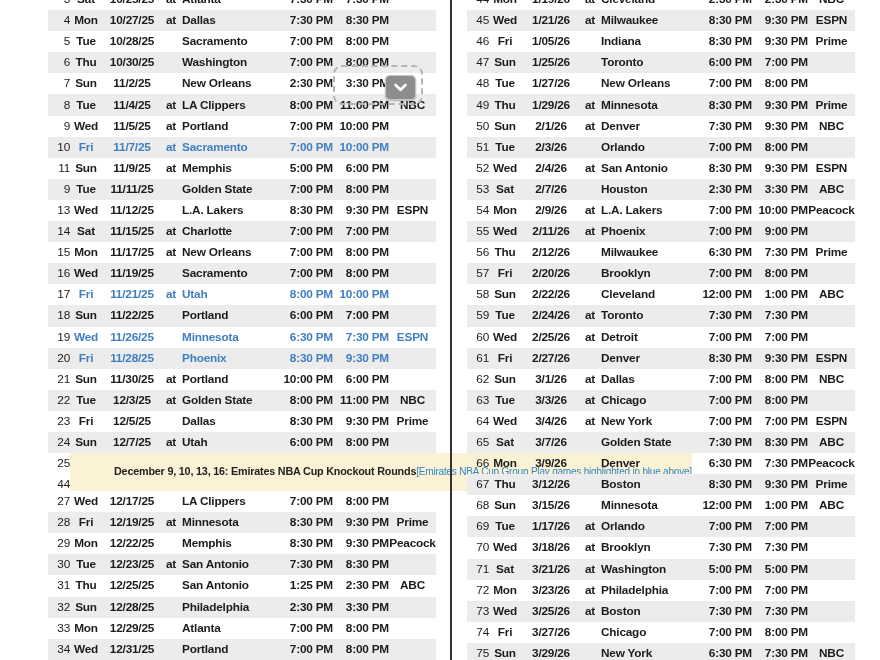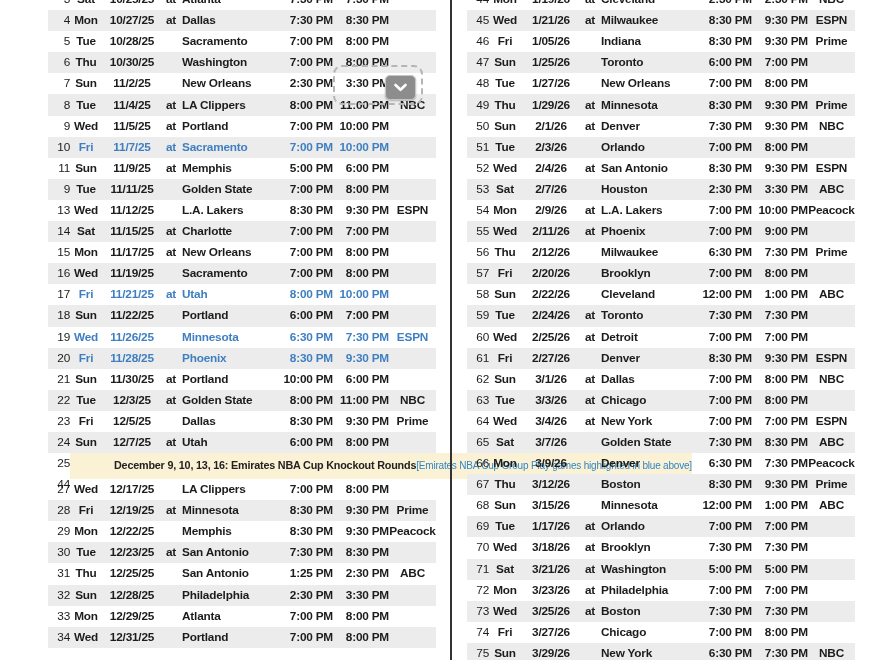--- a/index.html
+++ b/index.html
@@ -23,21 +23,21 @@
   .r-date{ width:60px; text-align:center; }
   .r-at  { width:18px; text-align:center; }
   .r-opp { width:96px; text-align:left; padding-left:2px; }
   .r-t1  { width:55px; text-align:right; }
   .r-t2  { width:56px; text-align:right; }
   .r-net { width:47px; text-align:center; }
   .row.cup .cell:not(.r-num) { color:var(--cup-blue,#3f7fc1); }
 
   .divider { position:absolute; left:450px; top:0; width:2px; height:680px; background:var(--divider,#333); }
 
-  .note-slot { display:flex; height:26px; }
+  .note-slot { display:flex; height:38px; }
   .note-nums { width:22px; display:flex; flex-direction:column; }
   .note-nums .cell { height:21.1px; }
   .note-band {
     flex:1; background:var(--note-bg,#fbf1d4);
     display:flex; flex-direction:row; align-items:center; justify-content:center;padding-left:44px;
   }
   .note-l1,.note-l2 { font-size:10.8px; font-weight:700; color:#222; line-height:13.5px; letter-spacing:-0.2px; white-space:nowrap;}
   .note-l3 { font-size:10px; font-weight:400; color:var(--note-blue,#2e86c9); line-height:12.5px; letter-spacing:-0.2px; white-space:nowrap;}
 
   .sel-rect {

